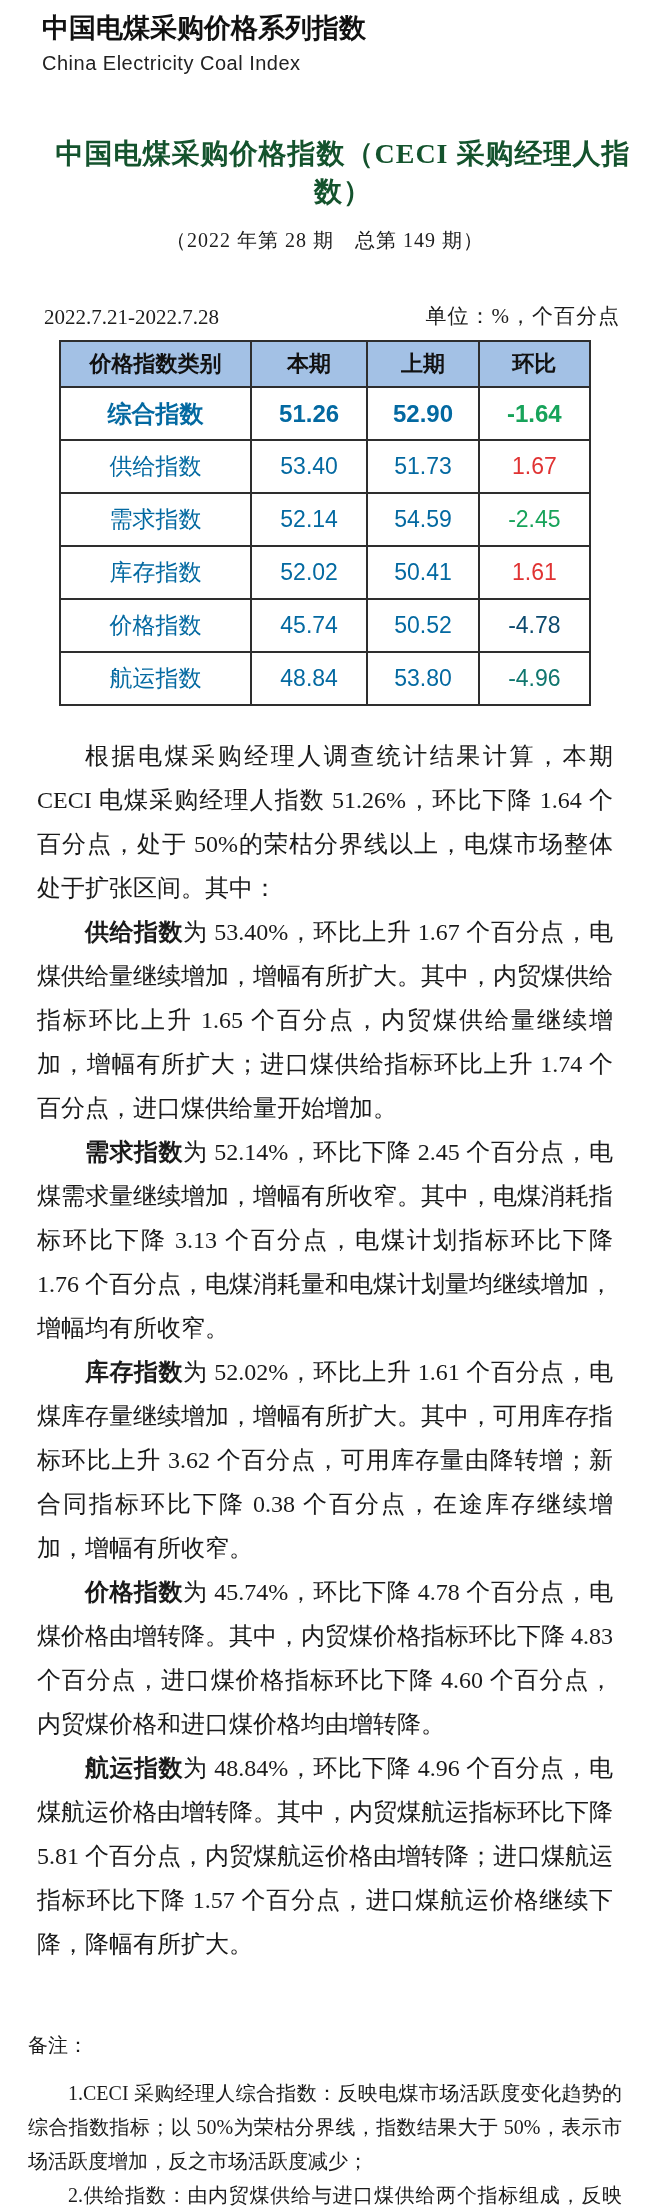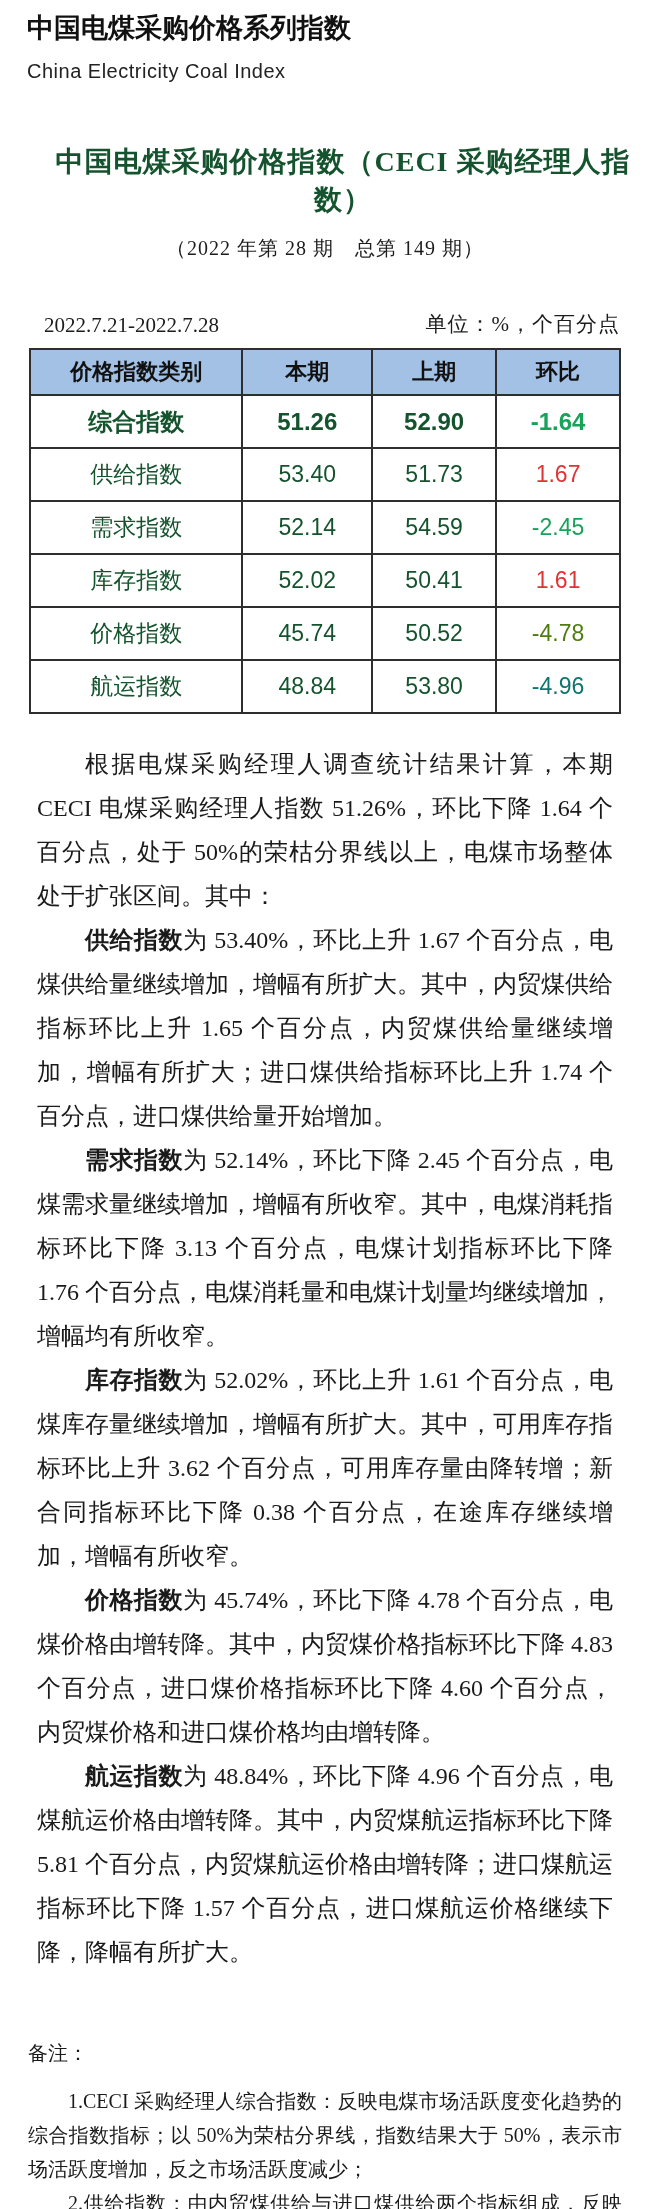--- a/index.html
+++ b/index.html
@@ -7,28 +7,28 @@
     width:650px;
     min-height:2209px;
     background:#ffffff;
     color:#1c1c1c;
     font-family:"Liberation Serif", serif;
     -webkit-font-smoothing:antialiased;
   }
   .page{width:650px;overflow:hidden;}
 
   
-  .brand{padding:10px 28px 0 27px;}
+  .brand{padding:10px 28px 0 42px;}
   .brand-zh{
     font-family:"Liberation Sans", sans-serif;
     font-weight:700;font-size:27px;color:#111;line-height:1.35;
   }
   .brand-en{
     font-family:"Liberation Sans", sans-serif;
-    font-size:20px;color:#222;margin-top:14px;letter-spacing:0.5px;
+    font-size:20px;color:#222;margin-top:6px;letter-spacing:0.5px;
   }
 
   
   .doc-title{
     margin-top:60px;text-align:center;
     color:#14532d;font-size:28px;font-weight:700;
     font-family:"Liberation Serif", serif;letter-spacing:1px;padding-left:36px;
   }
   .issue-line{
     text-align:center;font-size:20px;margin-top:16px;color:#1c1c1c;letter-spacing:1px;
@@ -36,35 +36,35 @@
 
   
   .meta-row{
     display:flex;justify-content:space-between;align-items:flex-end;
     padding:0 30px;margin-top:48px;font-size:21px;margin-left:14px;
   }
   .meta-row .unit{font-style:normal;letter-spacing:1px;}
 
   
   table.idx{
-    width:592px;margin:10px auto 0 auto;
+    width:532px;margin:10px auto 0 auto;
     border-collapse:collapse;table-layout:fixed;
     font-family:"Liberation Sans", sans-serif;
   }
   table.idx col.c1{width:36%;}
   table.idx col.c2{width:22%;}
   table.idx col.c3{width:21%;}
   table.idx col.c4{width:21%;}
   table.idx th,table.idx td{
     border:2px solid #2e2e2e;text-align:center;vertical-align:middle;
   }
   table.idx th{
     background:#a3c1e5;height:42px;font-size:22px;font-weight:700;color:#111;
   }
-  table.idx td{height:49px;font-size:23px;font-weight:500;color:#14532d;}
+  table.idx td{height:49px;font-size:23px;font-weight:500;color:#0369a1;}
   tr.bold-row td{font-weight:700;font-size:24px;}
 
   
   .analysis{
     padding:0 37px;margin-top:28px;
     font-size:24px;line-height:44px;text-align:justify;color:#1a1a1a;
   }
   .analysis p{margin:0;text-indent:2em;}
   .analysis b{font-weight:700;}
 
@@ -131,21 +131,21 @@
       <tr>
         <td>库存指数</td>
         <td>52.02</td>
         <td>50.41</td>
         <td style="color: rgb(224, 51, 51);">1.61</td>
       </tr>
       <tr>
         <td>价格指数</td>
         <td>45.74</td>
         <td>50.52</td>
-        <td style="color: #4d7c0f; border-radius: 19px;">-4.78</td>
+        <td style="color: #0c4a6e; border-radius: 19px;">-4.78</td>
       </tr>
       <tr>
         <td>航运指数</td>
         <td>48.84</td>
         <td>53.80</td>
         <td style="color: #0f766e;">-4.96</td>
       </tr>
     </tbody>
   </table>
 

